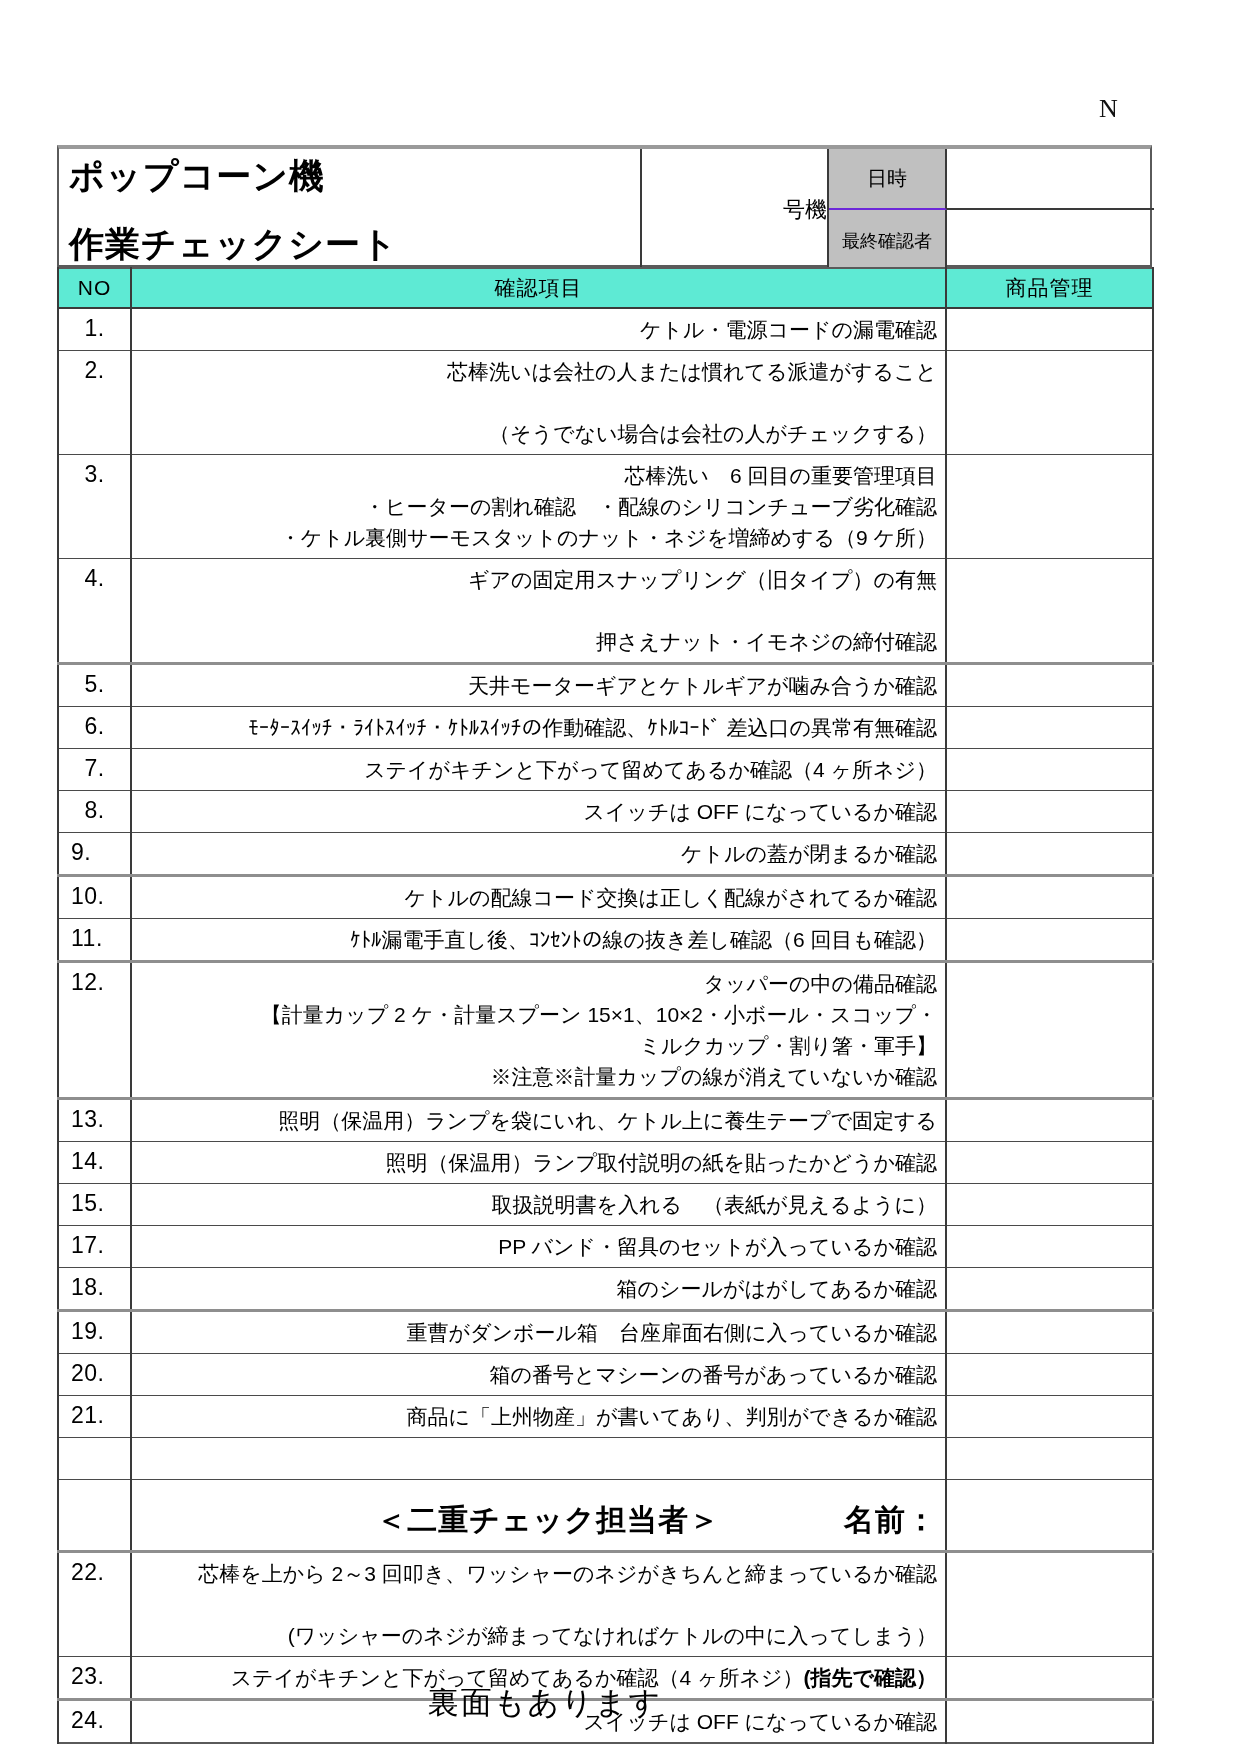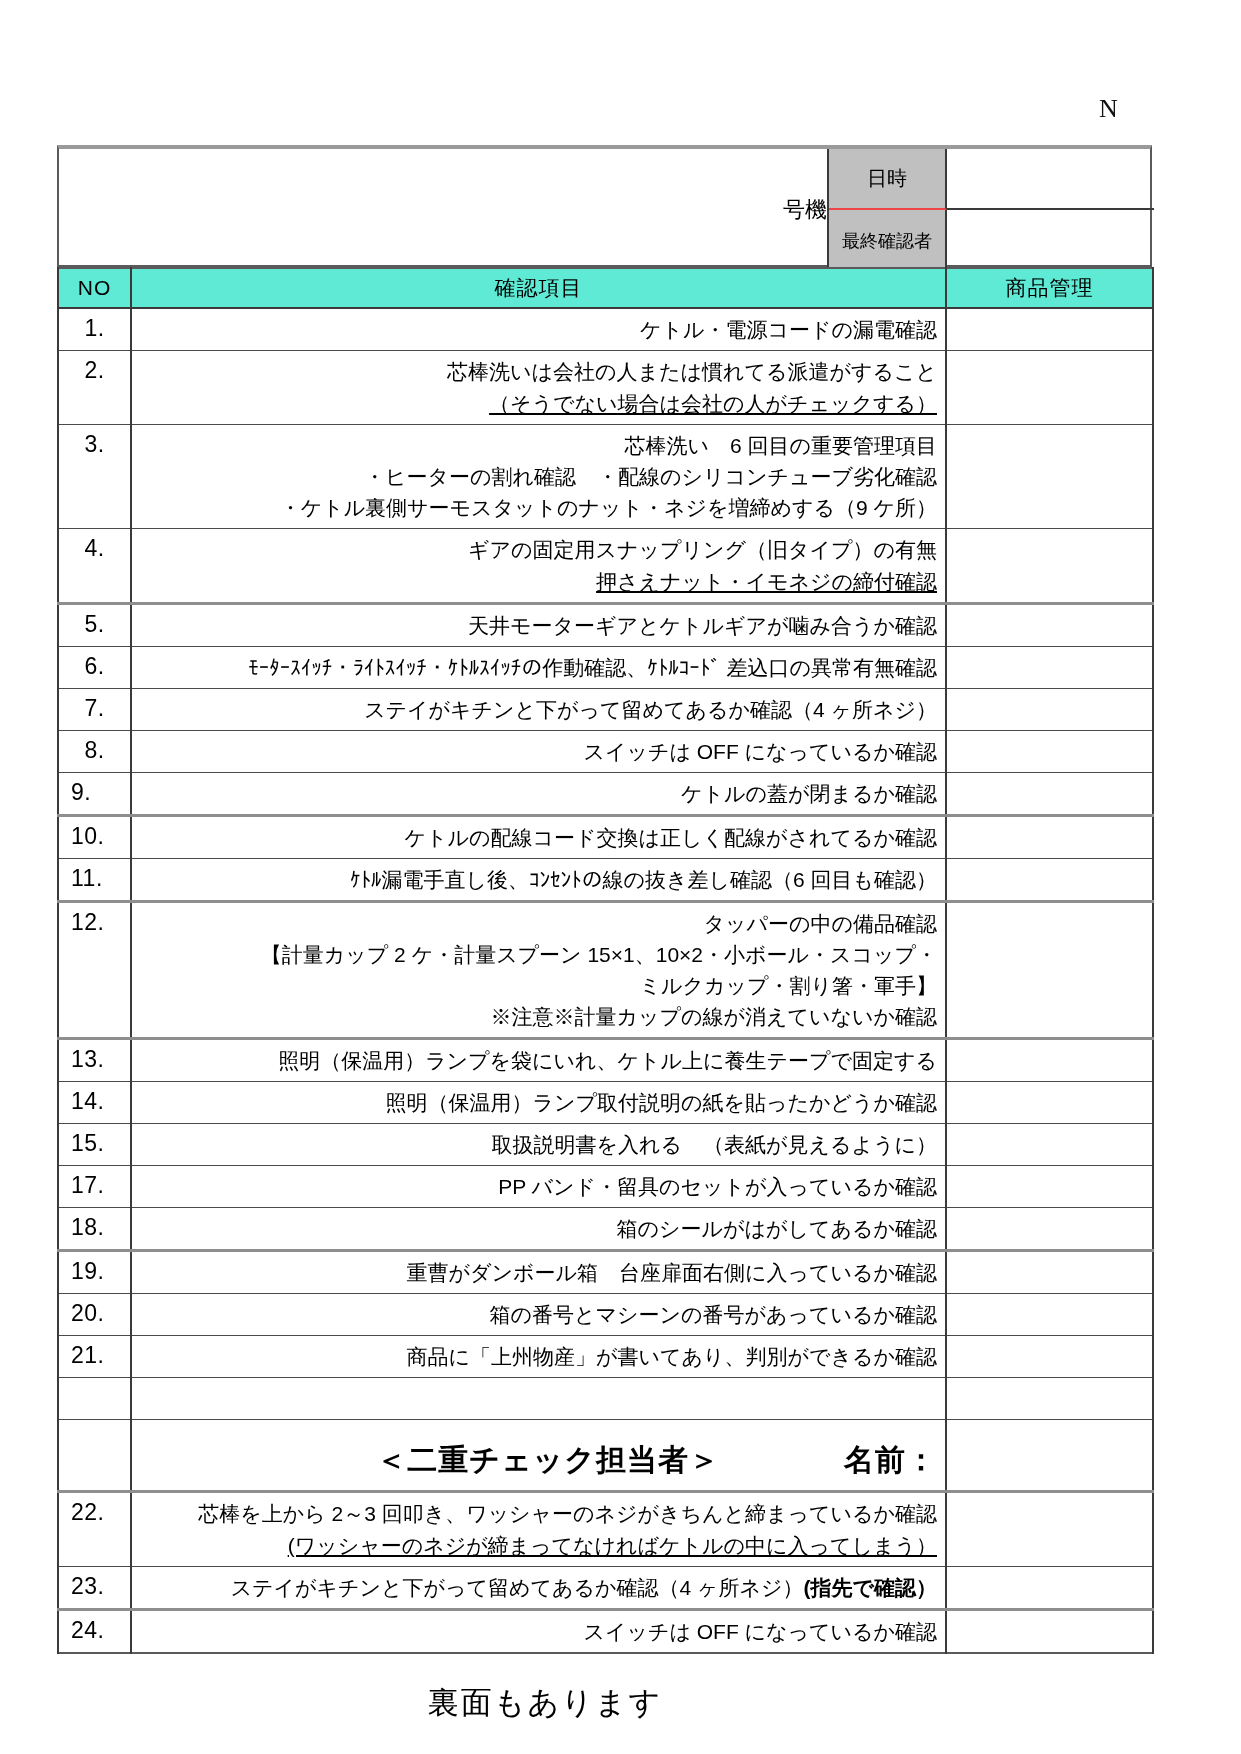--- a/index.html
+++ b/index.html
@@ -25,21 +25,21 @@
   .hdr-title .tl{font-size:35px;font-weight:bold;letter-spacing:1px;line-height:1.2;}
   .hdr-machine{
     grid-column:2;grid-row:1/3;border-right:2px solid #3a3a3a;
     display:flex;align-items:center;justify-content:flex-end;
     font-size:22px;
   }
   .hdr-label{
     background:#c0c0c0;border-right:2px solid #3a3a3a;
     display:flex;align-items:center;justify-content:center;font-size:20px;
   }
-  .hdr-label.r1{grid-column:3;grid-row:1;border-bottom:2px solid #ef4444;}
+  .hdr-label.r1{grid-column:3;grid-row:1;border-bottom:2px solid #6d28d9;}
   .hdr-label.r2{grid-column:3;grid-row:2;font-size:18px;}
   .hdr-value.r1{grid-column:4;grid-row:1;border-bottom:2px solid #3a3a3a;}
   .hdr-value.r2{grid-column:4;grid-row:2;}
   
   table.main{
     position:absolute;left:57px;top:267px;width:1095px;
     border-collapse:collapse;table-layout:fixed;
     border:2px solid #5a5a5a;
   }
   col.c-no{width:73px;}
@@ -59,21 +59,21 @@
   tbody tr:nth-child(13) td,
   tbody tr:nth-child(18) td,
   tbody tr:nth-child(23) td,
   tbody tr:nth-child(25) td{border-top:3px solid #8e8e8e;}
   td.no-cell{
     font-size:23px;text-align:center;padding-top:6px;letter-spacing:0.5px;
   }
   td.no-cell.num-left{text-align:left;padding-left:12px;}
   td.item-cell{padding:5px 8px 5px 12px;font-size:21px;line-height:31px;text-align:right;}
   .line{min-height:31px;white-space:pre-wrap;}
-  .lines-2 .line + .line{margin-top:1px;text-decoration:underline;}
+  .lines-2 .line + .line{margin-top:31px;}
   .b{font-weight:bold;}
   tr.empty td{height:42px;}
   tr.subheader td.item-cell{
     font-weight:bold;font-size:30px;line-height:36px;
     padding:22px 8px 12px 18px;letter-spacing:1px;
   }
   td.manage-cell{background:#fff;}
   
   .footer{
     position:absolute;left:0;top:1682px;width:1090px;
@@ -81,20 +81,24 @@
   }
 </style>
 </head>
 <body>
 
 <div>
 
   <div class="corner-letter">N</div>
 
   <div class="hdr">
+    <div class="hdr-title">
+      <div class="tl">ポップコーン機</div>
+      <div class="tl">作業チェックシート</div>
+    </div>
     <div class="hdr-machine">
       <span>号機</span>
     </div>
     <div class="hdr-label r1">日時</div>
     <div class="hdr-value r1"></div>
     <div class="hdr-label r2">最終確認者</div>
     <div class="hdr-value r2"></div>
   </div>
 
   <table class="main">

